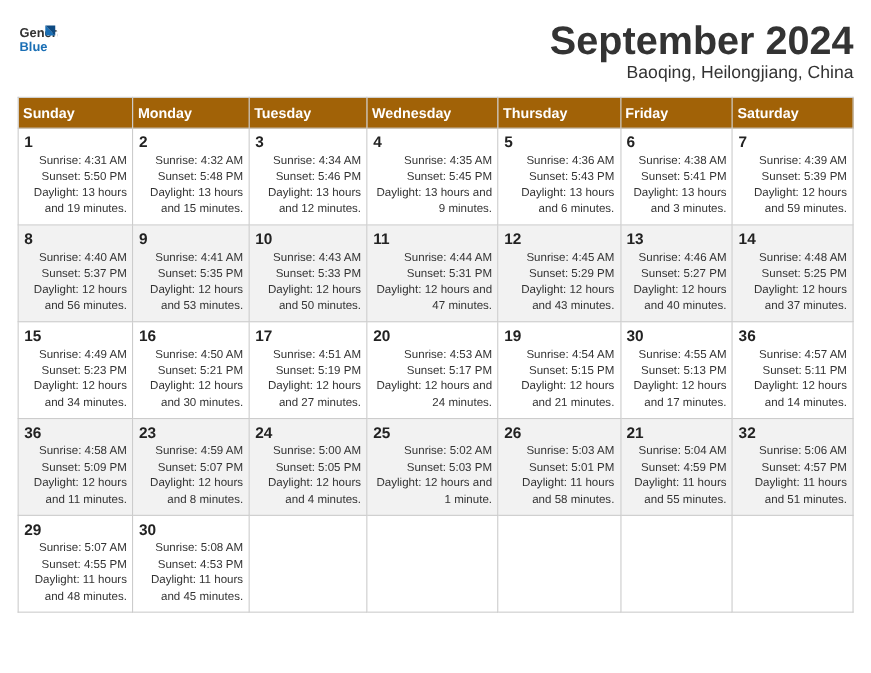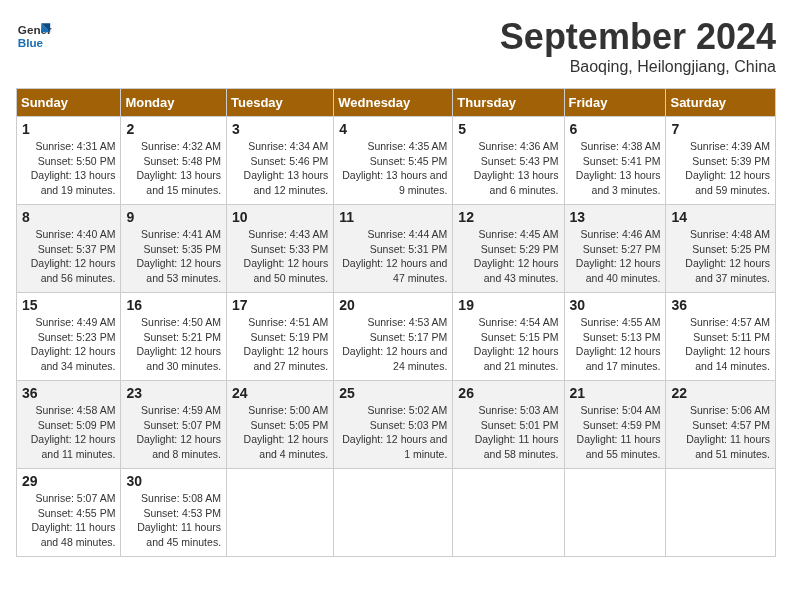--- a/index.html
+++ b/index.html
@@ -326,21 +326,21 @@
       </td>
         <td>
         <span class="day-number">21</span>
         <div class="day-detail">
           Sunrise: 5:04 AM<br>
           Sunset: 4:59 PM<br>
           Daylight: 11 hours and 55 minutes.
         </div>
       </td>
         <td>
-        <span class="day-number">22</span>
+        <span class="day-number">32</span>
         <div class="day-detail">
           Sunrise: 5:06 AM<br>
           Sunset: 4:57 PM<br>
           Daylight: 11 hours and 51 minutes.
         </div>
       </td>
       </tr>
       <tr>
         <td>
         <span class="day-number">29</span>

